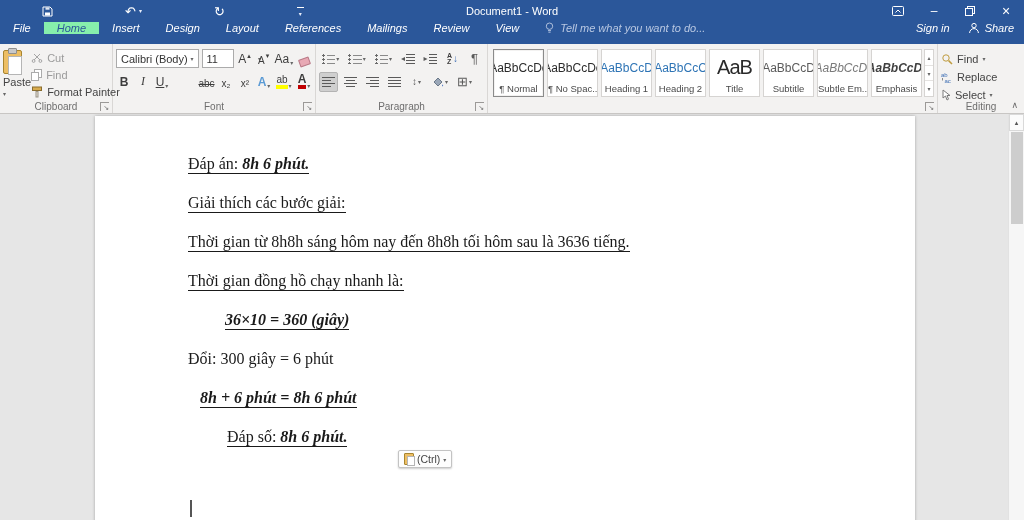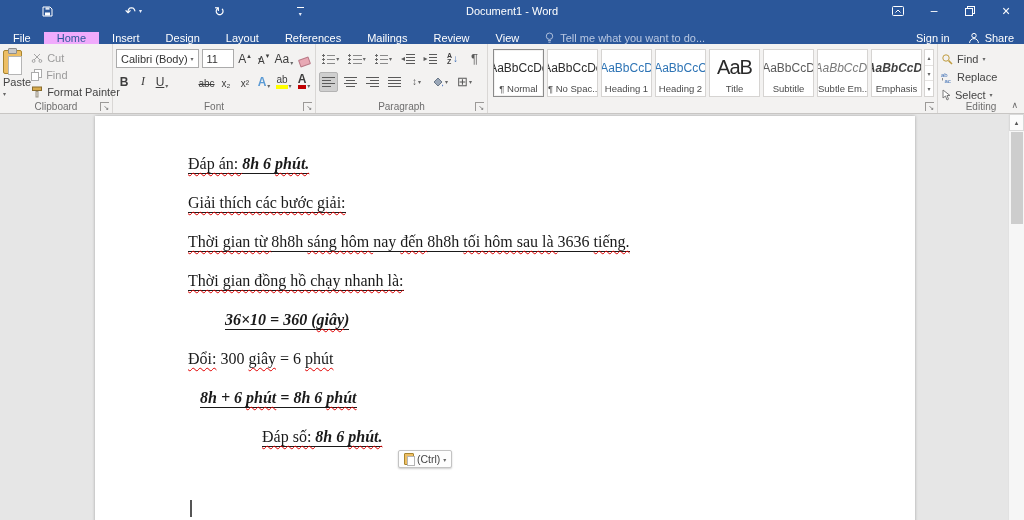--- a/index.html
+++ b/index.html
@@ -12,24 +12,24 @@
   .qat-btn { display:flex; align-items:center; gap:3px; color:#fff; font-size:12px; line-height:1; cursor:default; }
   .qat-glyph { font-size:13px; }
   .tiny-arrow { font-size:6px; color:#e8eefb; }
   .qat-more { display:flex; flex-direction:column; align-items:center; line-height:3px; }
   .qat-more .bar { width:7px; height:1px; background:#fff; margin-bottom:2px; }
   .win-title { position:absolute; left:0; right:0; text-align:center; font-size:11px; pointer-events:none; }
   .winctrl { position:absolute; right:0; top:0; height:22px; display:flex; }
   .winbtn { width:36px; height:22px; display:flex; align-items:center; justify-content:center; color:#fff; font-size:12px; }
 
   
-  .tabrow { position:absolute; top:22px; left:0; right:0; height:22px; background:#2b579a; display:flex; align-items:flex-end; color:#fff; z-index:29; }
+  .tabrow { position:absolute; top:22px; left:0; right:0; height:22px; background:#2b579a; display:flex; align-items:flex-start; color:#fff; z-index:29;font-style:italic; }
   .tabs { display:flex; }
   .tab { padding:0 13px; display:flex; align-items:center; font-size:11px; }
-  .tab.active { background:#f0abfc; color:#2b579a; }
+  .tab.active { background:#86efac; color:#2b579a; }
   .tellme { display:flex; align-items:center; gap:5px; padding:0 12px; color:#b9c8e2; }
   .tabspacer { flex:1; }
   .account { display:flex; align-items:center; gap:18px; padding-right:10px; }
   .share-btn { display:flex; align-items:center; gap:5px; }
 
   
   .ribbon { position:absolute; top:44px; left:0; right:0; height:70px; background:#f3f2f1; border-bottom:1px solid #c8c6c4; display:flex; z-index:28; }
   .group { position:relative; border-right:1px solid #d9d7d5; padding:3px 3px 14px; flex:none; }
   .group-label { position:absolute; bottom:1px; left:0; right:0; text-align:center; font-size:10px; color:#6e6e6e; }
   .launcher { position:absolute; bottom:2px; right:3px; width:9px; height:9px; border-top:1px solid #9b9997; border-left:1px solid #9b9997; color:#6e6e6e; font-size:7px; line-height:9px; text-align:right; }
@@ -87,21 +87,21 @@
   .g-edit { width:86px; border-right:none; }
   .collapse { position:absolute; right:6px; bottom:3px; font-size:9px; color:#6e6e6e; }
 
   
   .docarea { position:absolute; top:114px; left:0; right:0; bottom:0; background:#e6e6e6; }
   .page { position:absolute; left:95px; width:820px; top:2px; bottom:-12px; background:#fff; box-shadow:0 0 3px rgba(0,0,0,.28); }
   .doc-text { position:absolute; left:93px; top:38px; right:36px; font-family:"Liberation Serif","DejaVu Serif",serif; font-size:16px; color:#1a1a1a; }
   .doc-text p { margin:0 0 19px; line-height:20px; }
   .b { font-weight:bold; } .i { font-style:italic; }
   .u { border-bottom:1px solid #1a1a1a; padding-bottom:0.5px; }
-  .sp { text-decoration:underline; text-decoration-style:wavy; text-decoration-color:#e00000; text-decoration-thickness:1px; text-underline-offset:2.5px; }
+  .sp { text-decoration-style:wavy; text-decoration-color:#e00000; text-decoration-thickness:1px; text-underline-offset:2.5px; }
   .caret { position:absolute; left:190px; top:386px; width:1.5px; height:17px; background:#555; animation:blink 1s steps(1) infinite; }
   @keyframes blink { 50% { opacity:0; } }
   .paste-opts { position:absolute; left:398px; top:336px; height:18px; display:flex; align-items:center; gap:3px; background:#fdfdfd; border:1px solid #c3c3c3; border-radius:2px; padding:0 5px; box-shadow:0 1px 2px rgba(0,0,0,.2); font-size:10.5px; color:#444; }
   .clip-mini { width:10px; height:12px; background:#edbe63; border:1px solid #a8852f; border-radius:1px; position:relative; }
   .clip-mini::before { content:""; position:absolute; left:2px; top:2px; width:6px; height:8px; background:#fff; border:1px solid #b5b5b5; }
   .scrollbar { position:absolute; right:0; top:0; bottom:0; width:16px; background:#f6f6f6; border-left:1px solid #e2e2e2; }
   .scr-up { height:17px; display:flex; align-items:center; justify-content:center; font-size:7px; color:#555; background:#fbfbfb; border:1px solid #d9d9d9; }
   .scr-thumb { position:absolute; top:18px; left:2px; width:12px; height:92px; background:#cdcdcd; }
 
   svg { display:block; }
@@ -428,21 +428,21 @@
 <div class="docarea">
   <div class="page">
     <div class="doc-text">
         <p><span class="u"><span class="sp">Đáp án: </span></span><span class="b i u">8h 6 </span><span class="b i u"><span class="sp">phút.</span></span></p>
         <p><span class="u"><span class="sp">Giải thích các bước giải:</span></span></p>
         <p><span class="u"><span class="sp">Thời gian từ </span></span><span class="u">8h8h </span><span class="u"><span class="sp">sáng hôm </span></span><span class="u">nay </span><span class="u"><span class="sp">đến </span></span><span class="u">8h8h </span><span class="u"><span class="sp">tối hôm sau là </span></span><span class="u">3636 </span><span class="u"><span class="sp">tiếng.</span></span></p>
         <p><span class="u"><span class="sp">Thời gian đồng hồ chạy nhanh là:</span></span></p>
         <p style="margin-left: 37px;"><span class="b i u">36×10 = 360 (</span><span class="b i u"><span class="sp">giây</span></span><span class="b i u">)</span></p>
         <p><span class="sp">Đổi:</span><span class=""> 300 </span><span class="sp">giây</span><span class=""> = 6 </span><span class="sp">phút</span></p>
         <p style="margin-left: 12px;"><span class="b i u"> 8h + 6 </span><span class="b i u"><span class="sp">phút</span></span><span class="b i u"> = 8h 6 </span><span class="b i u"><span class="sp">phút</span></span></p>
-        <p style="margin-left: 74px;"><span class="u"><span class="sp">Đáp số: </span></span><span class="b i u">8h 6 </span><span class="b i u"><span class="sp">phút.</span></span></p>
+        <p style="margin-left: 39px;"><span class="u"><span class="sp">Đáp số: </span></span><span class="b i u">8h 6 </span><span class="b i u"><span class="sp">phút.</span></span></p>
       </div>
   </div>
   <div class="caret"></div>
   <div class="paste-opts">
     <span class="clip-mini"></span>
     <span>(Ctrl)</span>
     <span class="tiny-arrow" style="color:#666">▾</span>
   </div>
   <div class="scrollbar">
     <div class="scr-up">▴</div>

